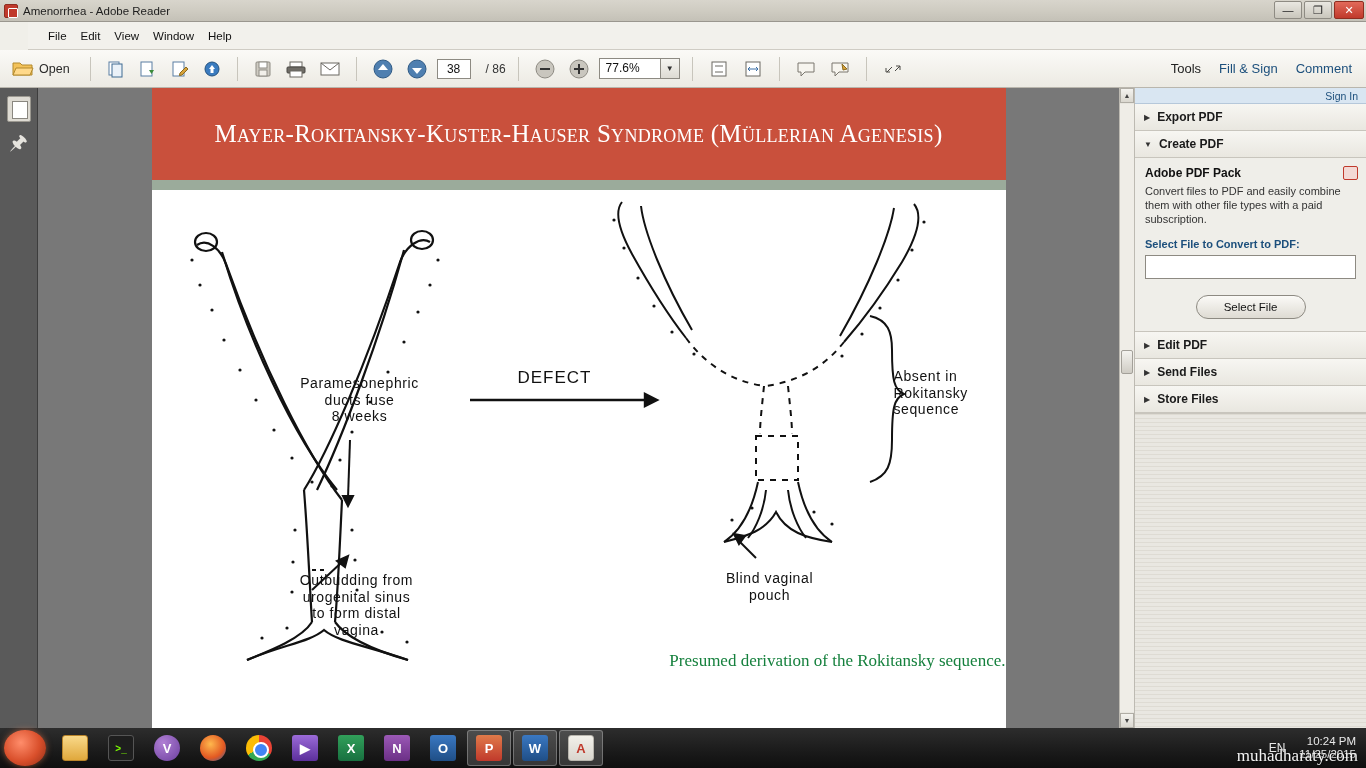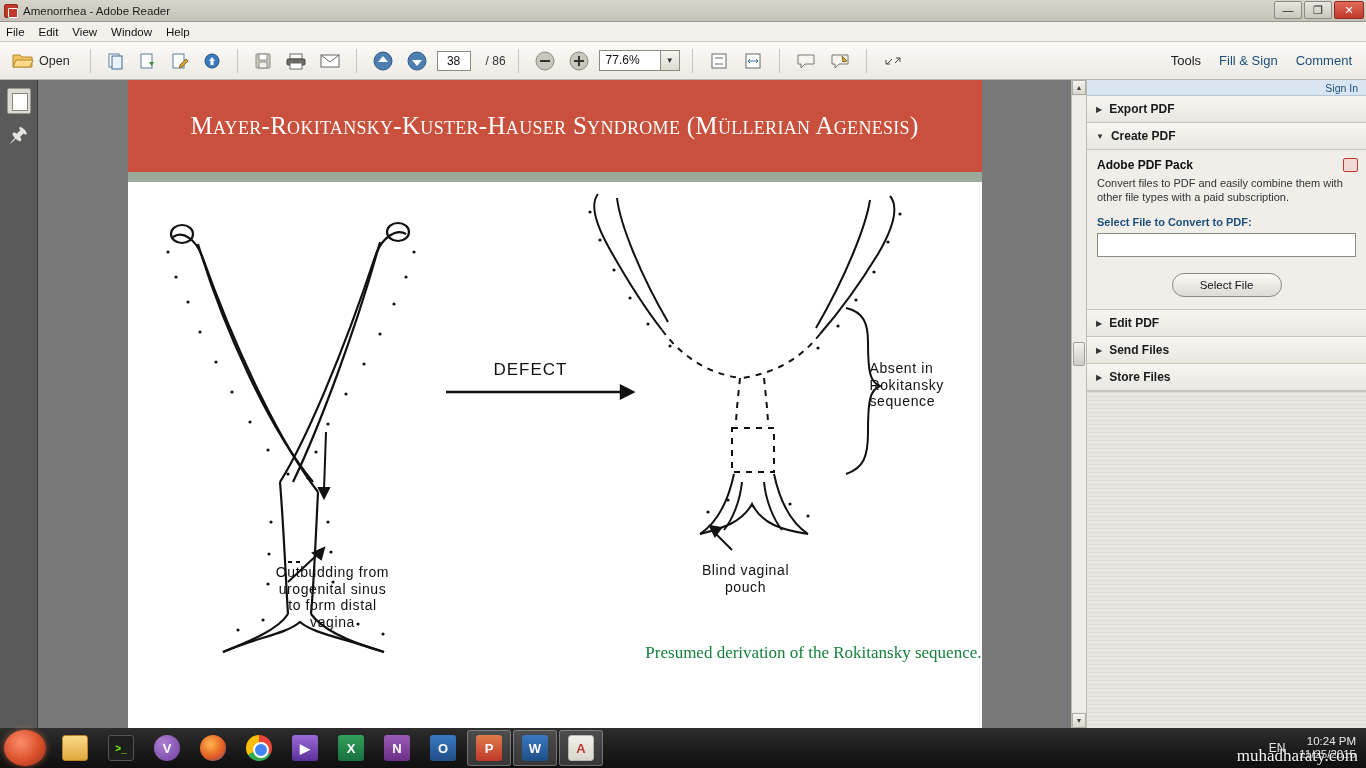--- a/index.html
+++ b/index.html
@@ -80,27 +80,28 @@
   }
   .win-btn.close {
     background: linear-gradient(180deg, #e26a5a, #c0392b);
     border-color: #8e2d20;
     color: #fff;
     width: 30px;
   }
 
   
   .menubar {
-    height: 20px;
+    height: 28px;
     background: #f2f1ec;
     border-bottom: 1px solid #cfccc4;
     display: flex;
     align-items: center;
-    padding-left: 6px;
+    padding-left: 20px;
     gap: 14px;
+    margin-left: 28px;
   }
   .menubar span {
     font-size: 11.5px;
     color: #111;
   }
 
   
   .toolbar {
     height: 38px;
     background: linear-gradient(180deg, #fbfaf7 0%, #eceae3 100%);
@@ -304,21 +305,21 @@
     font-size: 7px;
     color: #444;
     background: linear-gradient(180deg, #f4f3ef, #dad7cf);
     border: 1px solid #b0ada5;
   }
   .vscroll .arrow.up { top: 0; }
   .vscroll .arrow.down { bottom: 0; }
 
   
   .rightpanel {
-    width: 280px;
+    width: 232px;
     background: #efeee9;
     border-left: 1px solid #bdbab2;
     display: flex;
     flex-direction: column;
   }
   .signin-bar {
     height: 16px;
     background: #d9e6f2;
     border-bottom: 1px solid #b6c8da;
     display: flex;
@@ -774,20 +775,23 @@
             <g fill="none" stroke="#111" stroke-width="2">
               <path d="M718 126 C 736 130, 740 142, 740 160 C 740 190, 742 200, 752 204 C 742 208, 740 218, 740 250 C 740 274, 736 286, 718 292"></path>
             </g>
 
             <g stroke="#111" stroke-width="2" fill="#111">
               <path d="M604 368 L 586 350" fill="none"></path>
               <path d="M582 344 l 11 2 l -6 8 z"></path>
             </g>
           </svg>
 
+          <div class="fig-label mono" style="left:118px; top:185px; width:180px; white-space:pre-line;">Paramesonephric
+ducts fuse
+8 weeks</div>
           <div class="fig-label mono" style="left:338px; top:178px; width:130px; font-size:17px; letter-spacing:1px;">DEFECT</div>
           <div class="fig-label mono" style="left:100px; top:382px; width:210px; white-space:pre-line;">Outbudding from
 urogenital sinus
 to form distal
 vagina</div>
           <div class="fig-label mono" style="left:742px; top:178px; width:120px; text-align:left; white-space:pre-line;">Absent in
 Rokitansky
 sequence</div>
           <div class="fig-label mono" style="left:538px; top:380px; width:160px; white-space:pre-line;">Blind vaginal
 pouch</div>

